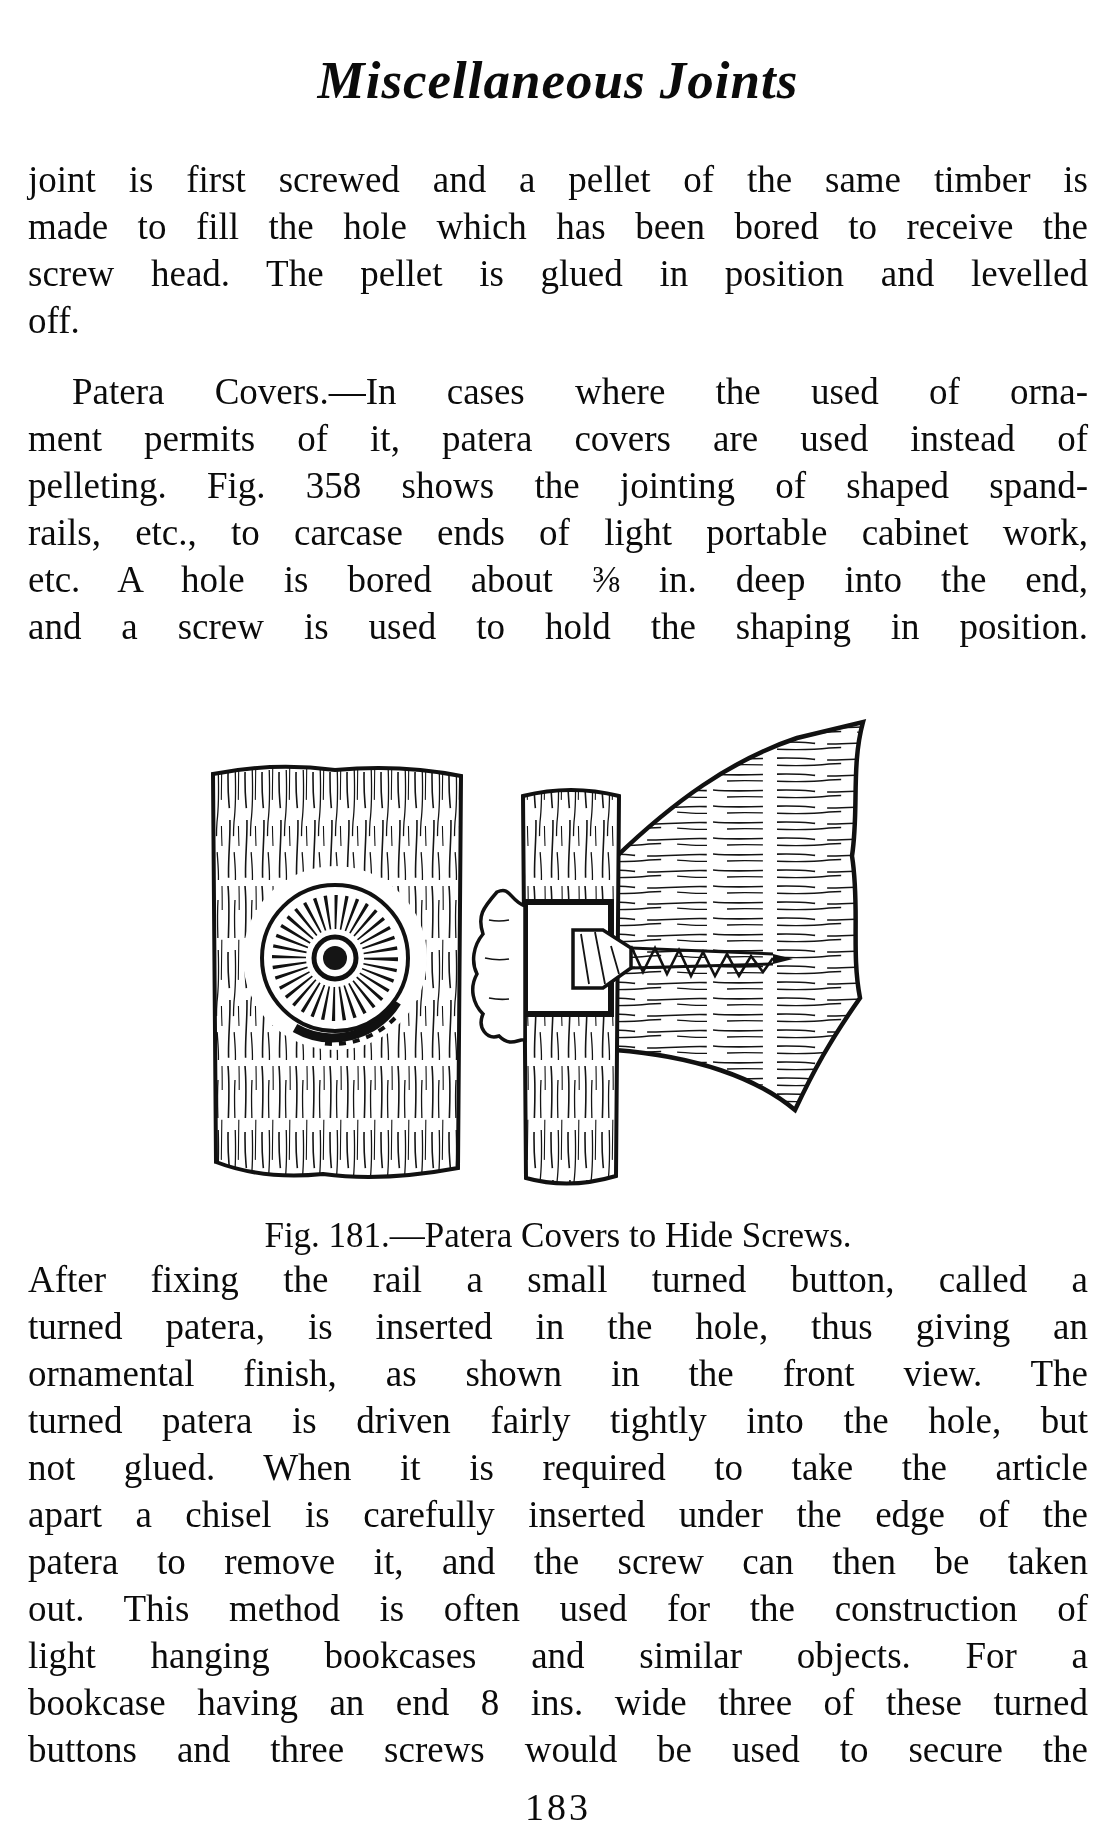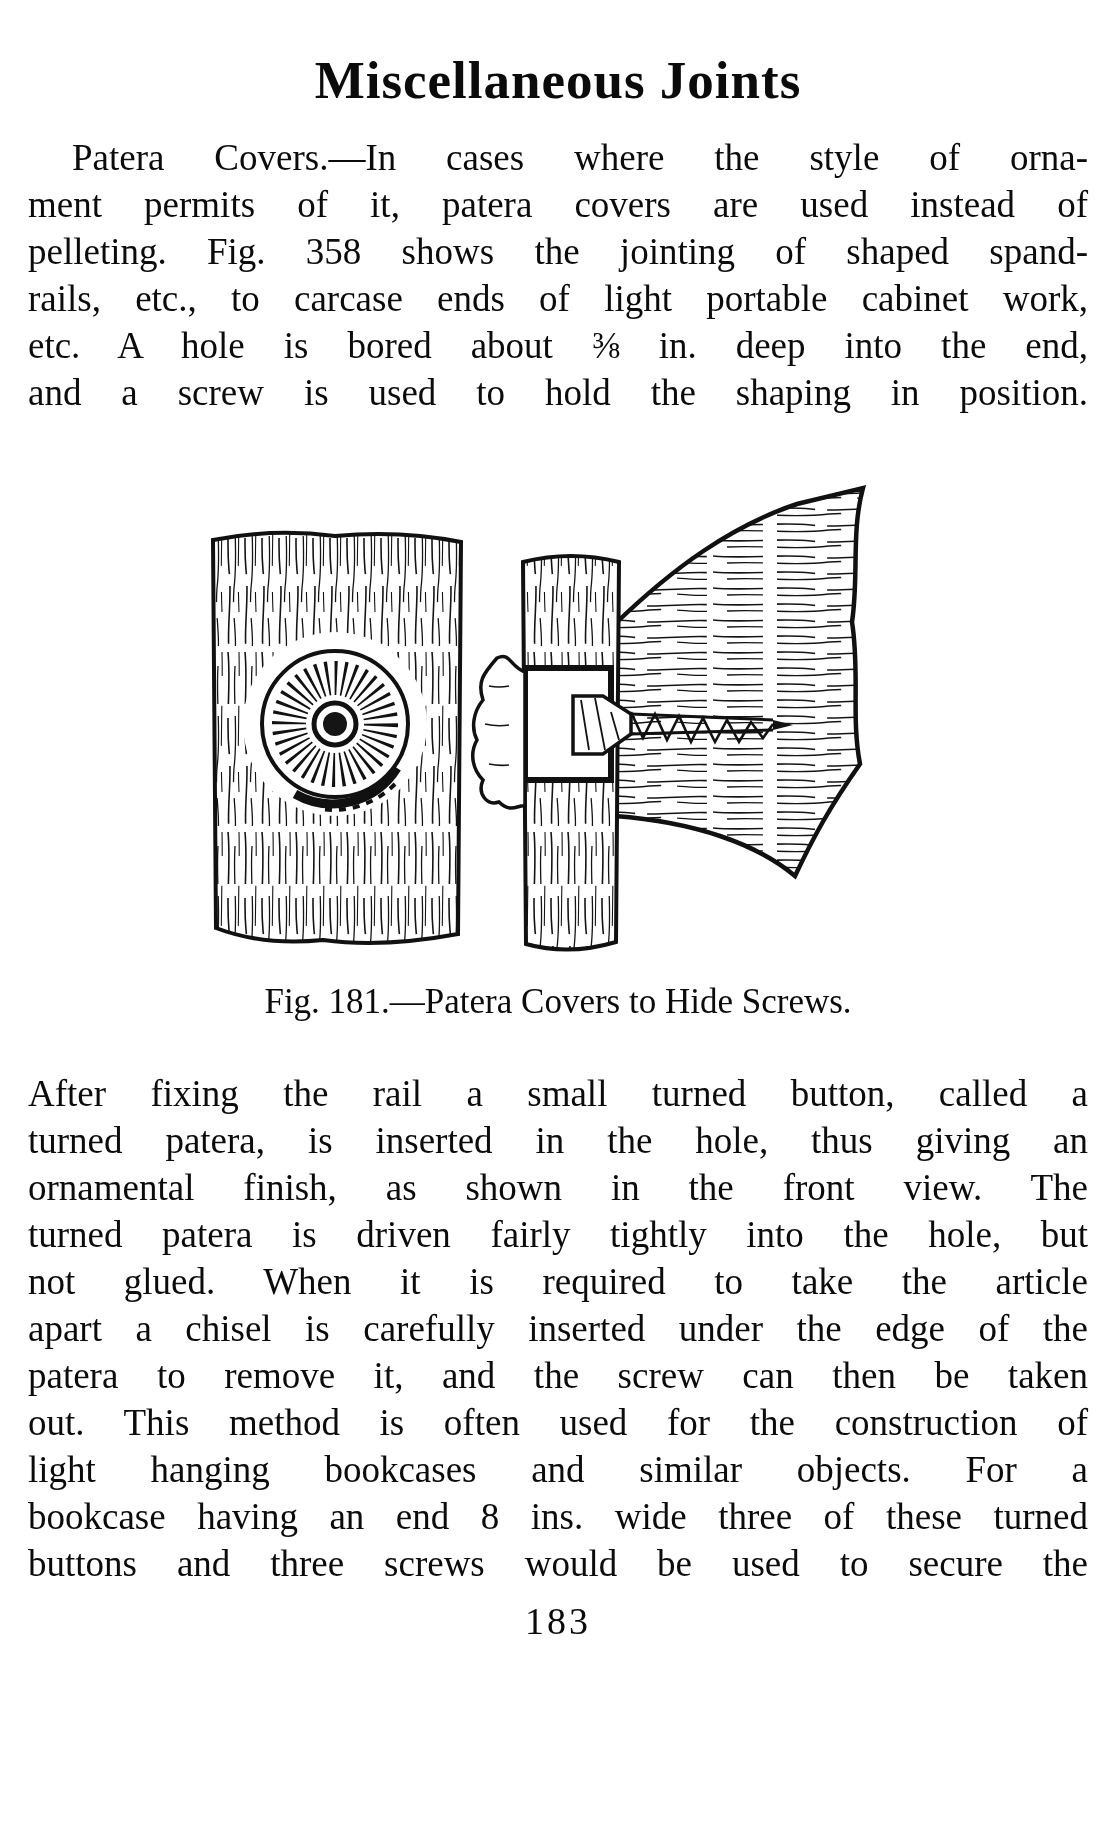--- a/index.html
+++ b/index.html
@@ -4,47 +4,52 @@
 <style>
   html,body{margin:0;padding:0;}
   body{
     width:1114px;height:1843px;overflow:hidden;
     background:#ffffff;color:#0b0b0b;
     font-family:"Liberation Serif","DejaVu Serif",serif;
   }
   .page{padding:50px 26px 0 28px;}
   .title{
     margin:0;text-align:center;
-    font-size:53px;font-weight:700;
+    font-size:53px;font-weight:700;font-style:italic;
     letter-spacing:1px;
   }
   .para{font-size:37px;line-height:47px;}
   .line{text-align:justify;text-align-last:justify;}
   .flushlast .line:last-child{text-align-last:left;}
   .indent{text-indent:44px;}
   .bold{font-weight:400;}
   .lines-host{display:contents;}
   .p1{margin-top:46px;}
   .p2{margin-top:24px;}
   .figure-wrap{margin-top:56px;}
   .figure-wrap svg{display:block;margin:0 auto;}
   .caption{margin-top:28px;text-align:center;font-size:35px;}
-  .p3{margin-top:48px;}
+  .p3{}
   .page-number{margin-top:12px;text-align:center;font-size:38px;letter-spacing:3px;}
 </style>
 </head>
 <body>
 
 <div class="page">
 
   <h1 class="title">Miscellaneous Joints</h1>
 
+  <section class="para p1 flushlast lines-sec">
+    <div class="lines-host">
+      
+    <div class="line">joint is first screwed and a pellet of the same timber is</div><div class="line">made to fill the hole which has been bored to receive the</div><div class="line">screw head.  The pellet is glued in position and levelled</div><div class="line">off.</div></div>
+  </section>
 
   <section class="para p2">
-    <div class="line indent"><span class="bold">Patera Covers.</span><span>—In cases where the style of orna-</span></div>
+    <div class="line indent"><span class="bold">Patera Covers.</span><span>—In cases where the used of orna-</span></div>
     <div class="lines-host">
       
     <div class="line">ment permits of it, patera covers are used instead of</div><div class="line">pelleting.  Fig. 358 shows the jointing of shaped spand-</div><div class="line">rails, etc., to carcase ends of light portable cabinet work,</div><div class="line">etc.  A hole is bored about ⅜ in. deep into the end,</div><div class="line">and a screw is used to hold the shaping in position.</div></div>
   </section>
 
   <div class="figure-wrap">
     <svg width="770" height="482" viewBox="0 0 770 482">
       <defs>
         <pattern id="vg" width="17" height="180" patternUnits="userSpaceOnUse">
           <path d="M4,0 C7,32 2,64 5,98 C8,128 3,152 5,180" fill="none" stroke="#141414" stroke-width="1.6" stroke-dasharray="52 14 36 12 58 16"></path>

